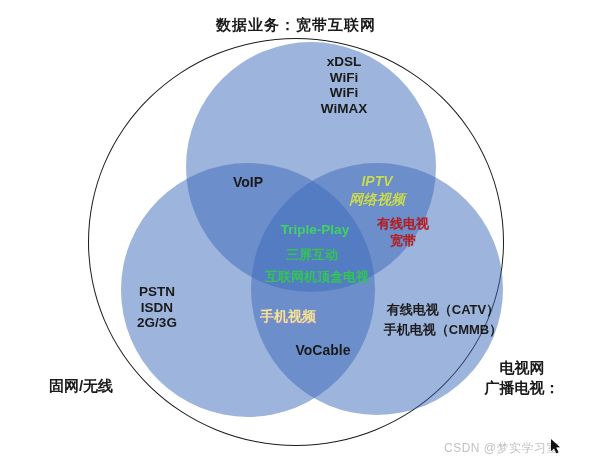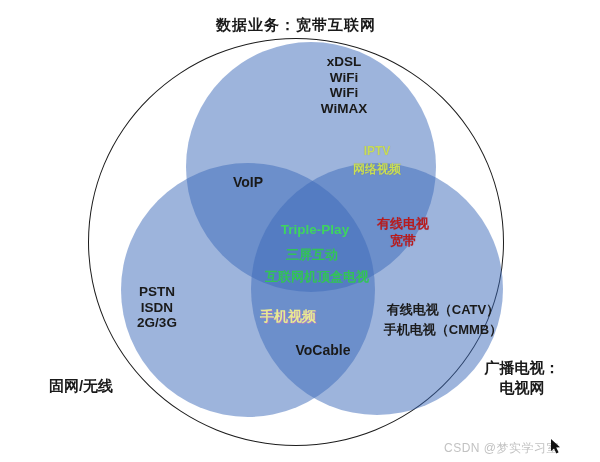--- a/index.html
+++ b/index.html
@@ -23,22 +23,22 @@
 
   .t-title{left:296px;top:25px;font-size:15px;font-weight:bold;letter-spacing:1px;}
 
   .blk-data-items{left:312px;top:85px;font-size:13.5px;font-weight:bold;line-height:15.5px;margin-left:32px;}
   .blk-voice-items{left:157px;top:307px;font-size:13.5px;font-weight:bold;line-height:15.5px;}
   .blk-tv-items{left:443px;top:320px;font-size:13px;font-weight:600;line-height:20px;}
 
   .t-voip{left:242px;top:182px;font-size:14px;font-weight:600;margin-left:6px;}
   .t-vocable{left:323px;top:350px;font-size:14px;font-weight:600;}
 
-  .blk-iptv{left:377px;top:160px;font-size:12px;font-weight:bold;line-height:18px;
-    color:#c7dd55;text-shadow:0 0 1px rgba(90,60,130,0.35);}
+  .blk-iptv{left:377px;top:190px;font-size:14px;font-weight:bold;line-height:18px;
+    color:#c7dd55;text-shadow:0 0 1px rgba(90,60,130,0.35);font-style:italic;}
   .blk-catv-bb{left:403px;top:232px;font-size:13px;font-weight:bold;line-height:17px;
     color:#b91c1c;text-shadow:0 0 1px rgba(90,60,130,0.3);}
 
   .t-tripleplay{left:315px;top:230px;font-size:13.5px;font-weight:bold;color:#3ed45f;}
   .t-sanping{left:312px;top:255px;font-size:13px;font-weight:600;color:#32c455;}
   .t-ottv{left:317px;top:277px;font-size:13px;font-weight:600;color:#32c455;}
 
   .t-mobilevideo{left:288px;top:316px;font-size:14px;font-weight:bold;
     color:#e8e993;text-shadow:1px 1px 0 rgba(205,110,205,0.55);text-align:right;}
 
@@ -97,22 +97,22 @@
   <div class="lbl t-sanping">三屏互动</div>
   <div class="lbl t-ottv">互联网机顶盒电视</div>
 
   <div class="lbl t-mobilevideo">手机视频</div>
   <div class="lbl t-vocable">VoCable</div>
 
   <div class="lbl blk-corner-voice">
     <div>固网/无线</div>
   </div>
   <div class="lbl blk-corner-tv">
+    <div>电视网</div>
     <div>广播电视：</div>
-    <div>电视网</div>
   </div>
 
   <div class="watermark">CSDN @梦实学习室</div>
   <svg class="cursor-icon" viewBox="0 0 12 15">
     <polygon points="0,0 0,12 3,9.4 5.4,14.4 7.6,13.3 5.2,8.6 9,8.2" fill="#111"></polygon>
   </svg>
 
 </div>
 
 </body></html>

